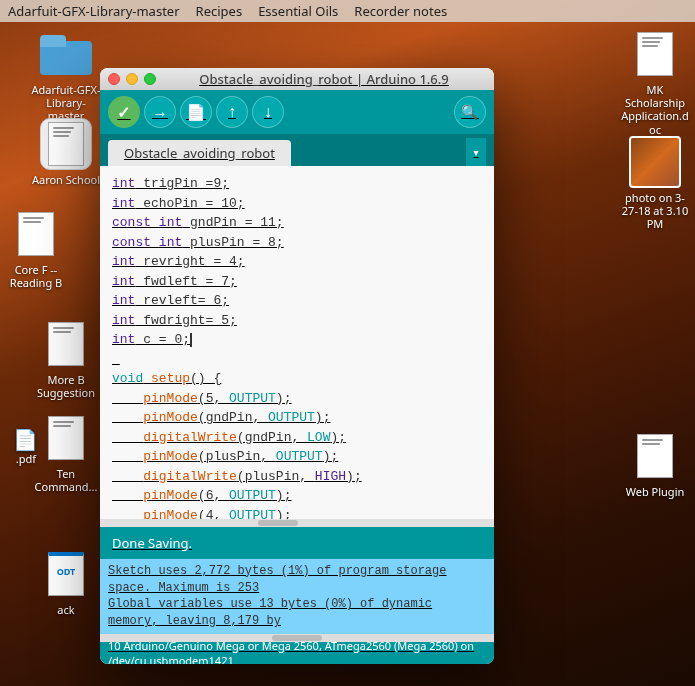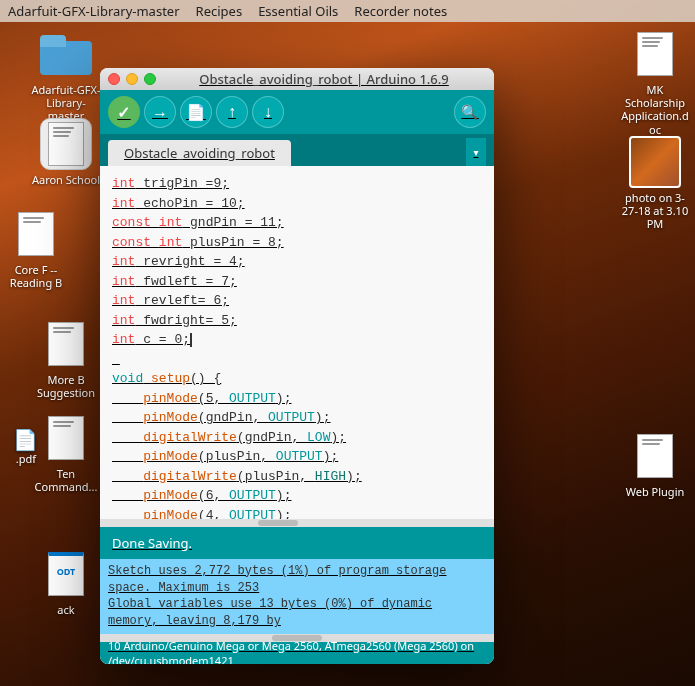--- a/index.html
+++ b/index.html
@@ -190,21 +190,21 @@
     .code-editor::-webkit-scrollbar {
       width: 8px;
     }
     .code-editor::-webkit-scrollbar-track {
       background: #e0e0e0;
     }
     .code-editor::-webkit-scrollbar-thumb {
       background: #bbb;
       border-radius: 4px;
     }
-    .kw { color: #ef4444; font-weight: normal; }
+    .kw { color: #4c1d95; font-weight: normal; }
     .kw2 { color: #00979c; }
     .fn { color: #d35400; }
     .cursor {
       display: inline-block;
       width: 2px;
       height: 14px;
       background: #333;
       vertical-align: text-bottom;
     }
 
@@ -396,21 +396,21 @@
     <div><span class="kw">int</span> fwdleft = 7;</div>
     <div><span class="kw">int</span> revleft= 6;</div>
     <div><span class="kw">int</span> fwdright= 5;</div>
     <div><span class="kw">int</span> c = 0;<span class="cursor"></span></div>
     <div>&nbsp;</div>
     <div><span class="kw2">void</span> <span class="fn">setup</span>() {</div>
     <div>&nbsp;&nbsp;&nbsp;&nbsp;<span class="fn">pinMode</span>(5, <span style="color:#00979c;">OUTPUT</span>);</div>
     <div>&nbsp;&nbsp;&nbsp;&nbsp;<span class="fn">pinMode</span>(gndPin, <span style="color:#00979c;">OUTPUT</span>);</div>
     <div>&nbsp;&nbsp;&nbsp;&nbsp;<span class="fn">digitalWrite</span>(gndPin, <span style="color:#00979c;">LOW</span>);</div>
     <div>&nbsp;&nbsp;&nbsp;&nbsp;<span class="fn">pinMode</span>(plusPin, <span style="color:#00979c;">OUTPUT</span>);</div>
-    <div>&nbsp;&nbsp;&nbsp;&nbsp;<span class="fn">digitalWrite</span>(plusPin, <span style="color:#0f766e;margin-top:16px;">HIGH</span>);</div>
+    <div>&nbsp;&nbsp;&nbsp;&nbsp;<span class="fn">digitalWrite</span>(plusPin, <span style="color:#4c1d95;margin-top:16px;">HIGH</span>);</div>
     <div>&nbsp;&nbsp;&nbsp;&nbsp;<span class="fn">pinMode</span>(6, <span style="color:#00979c;">OUTPUT</span>);</div>
     <div>&nbsp;&nbsp;&nbsp;&nbsp;<span class="fn">pinMode</span>(4, <span style="color:#00979c;">OUTPUT</span>);</div>
 
   </div>
 
   <div style="height:8px;background:#e0e0e0;display:flex;align-items:center;">
     <div style="width:40px;height:6px;background:#bbb;border-radius:3px;margin-left:40%;"></div>
   </div>
 
   <div class="status-bar">

